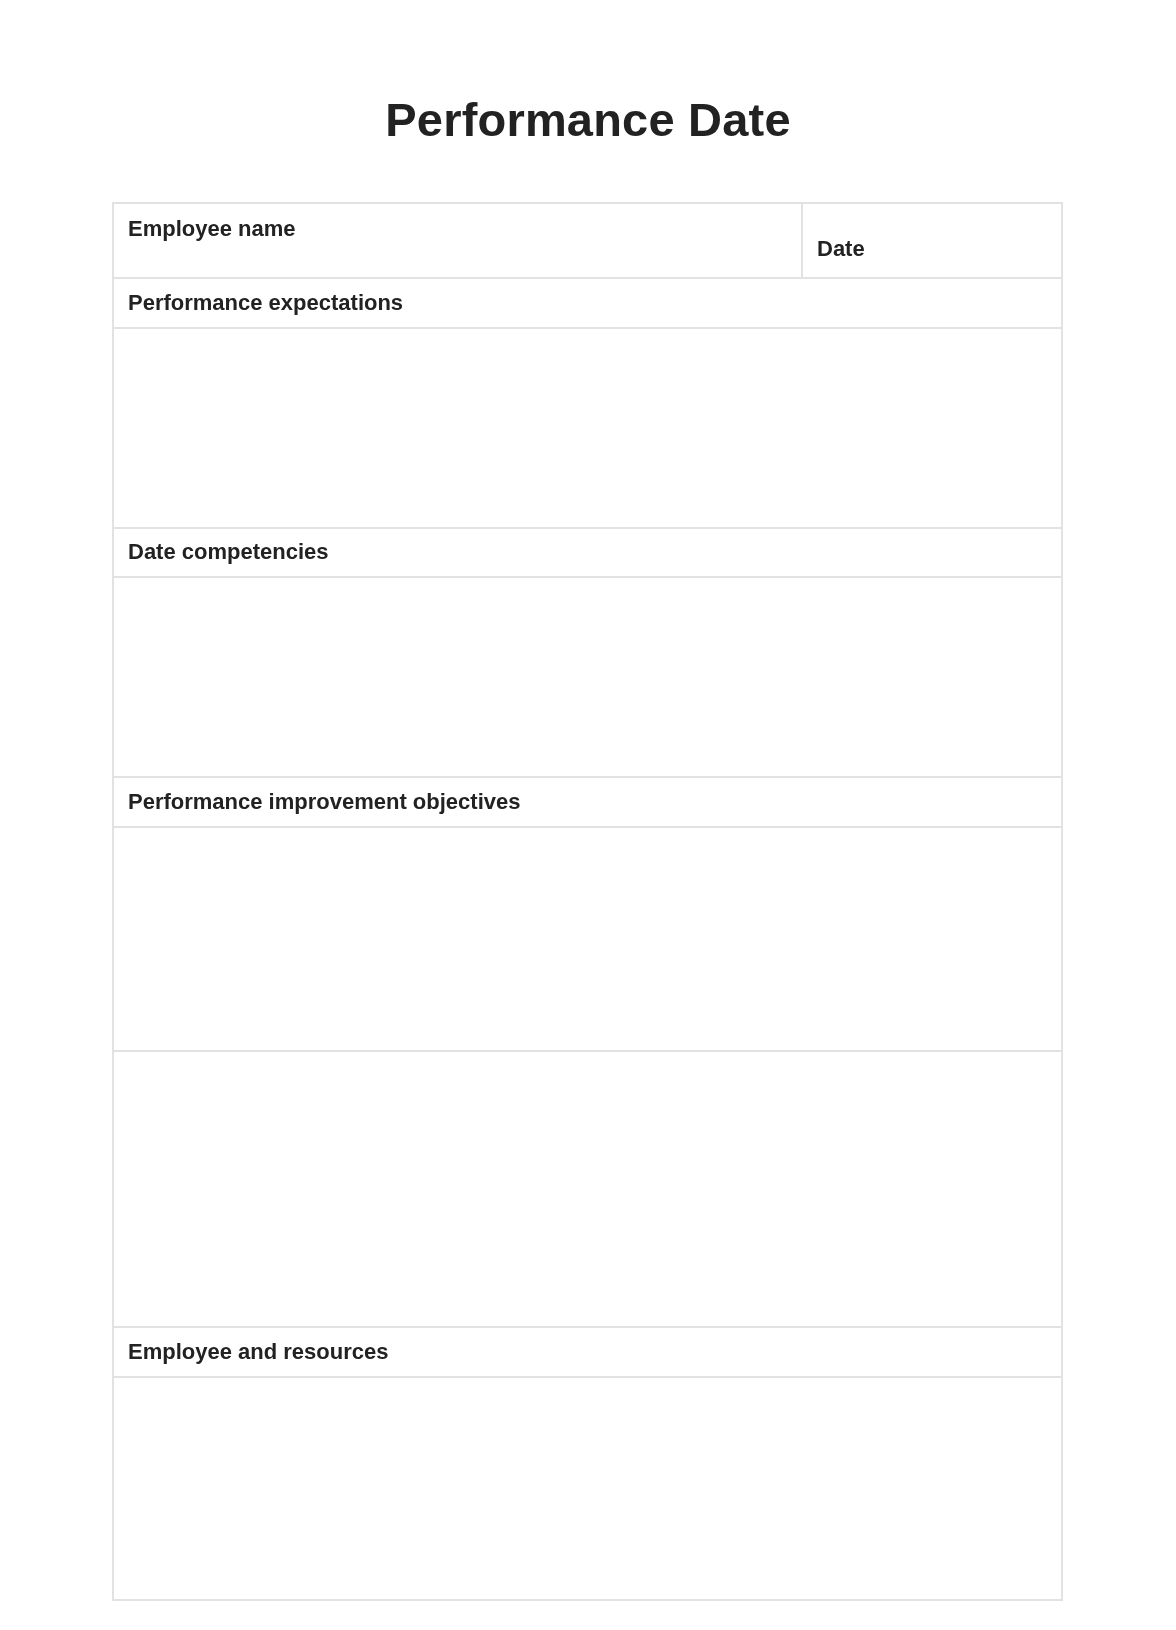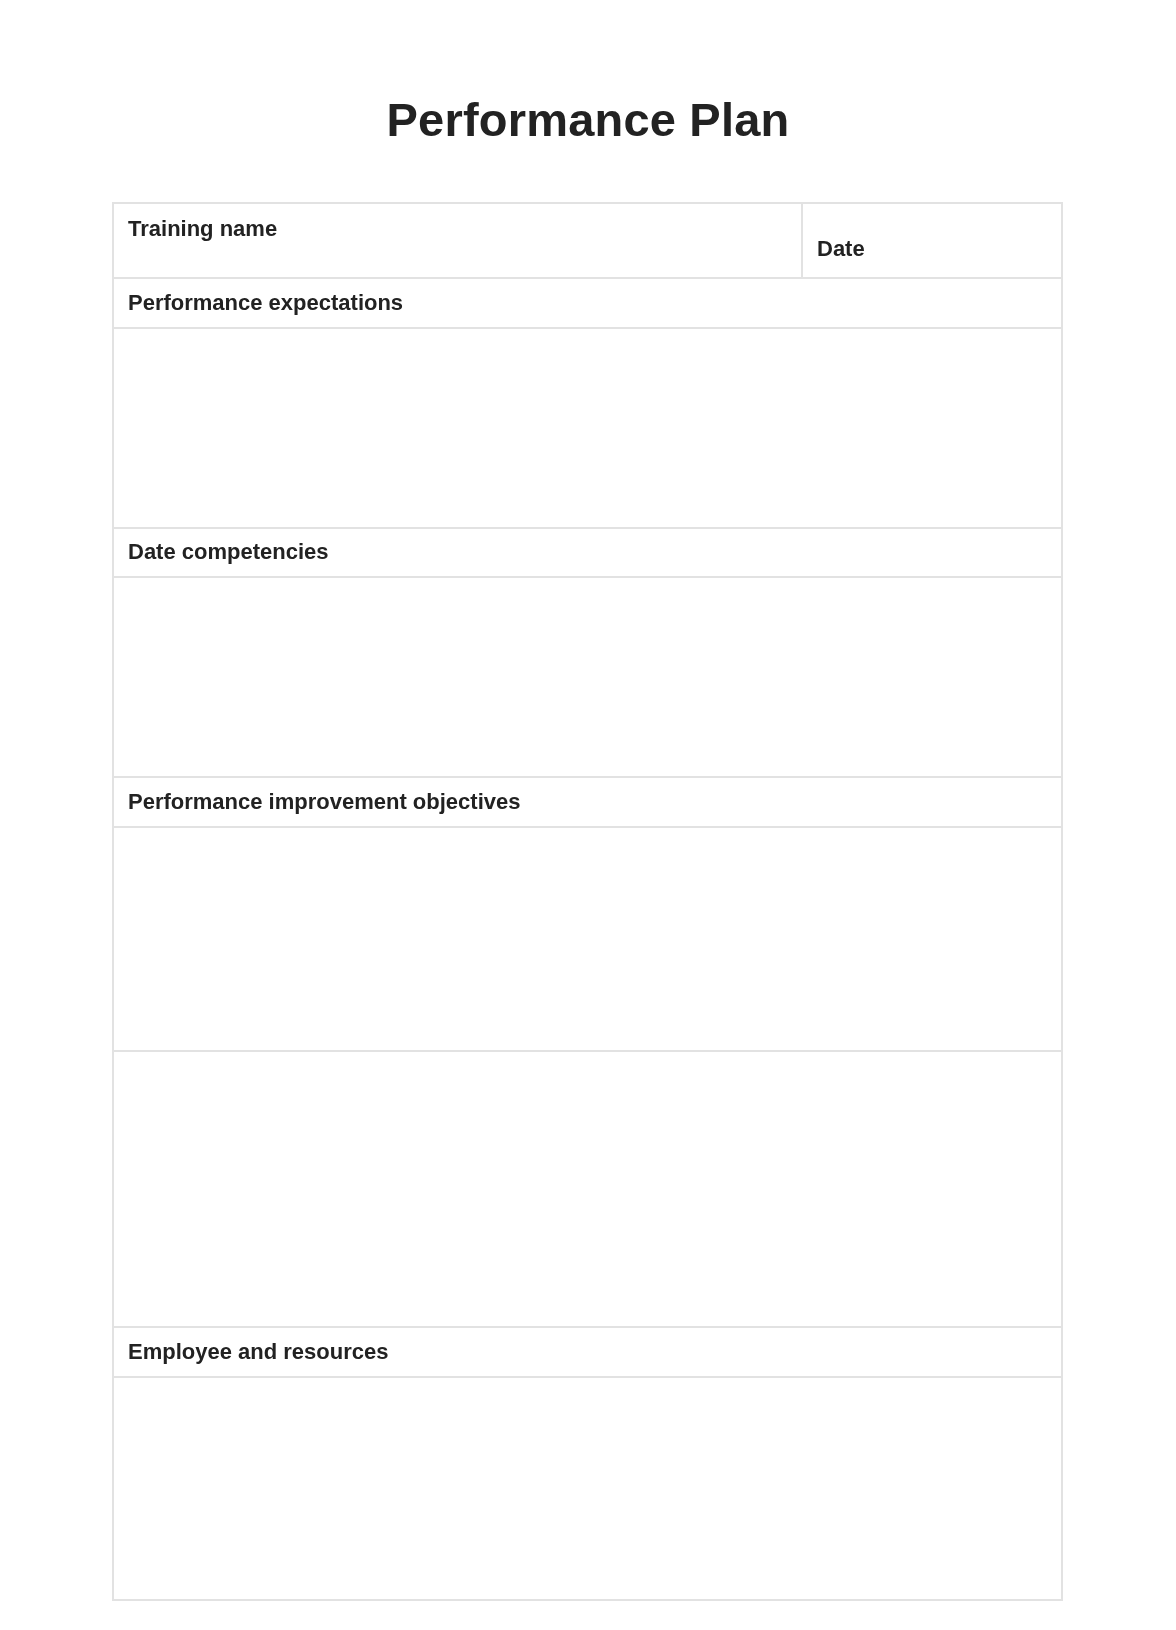--- a/index.html
+++ b/index.html
@@ -72,27 +72,27 @@
     }
     .section-header .label { top: 11px; }
     .section-body {
       border-bottom: 2px solid #e2e2e2;
     }
     .section-body.last { border-bottom: none; }
   </style>
 </head>
 <body>
 
-<h1 class="title">Performance Plan</h1>
+<h1 class="title">Performance Date</h1>
 
 <div class="form">
 
   <div class="row top-row">
     <div class="cell-name">
-      <span class="label">Training name</span>
+      <span class="label">Employee name</span>
     </div>
     <div class="cell-date">
       <span class="label">Date</span>
     </div>
   </div>
 
   <div class="row section-header" style="top:75px;">
     <span class="label">Performance expectations</span>
   </div>
   <div class="row section-body" style="top:125px; height:200px;"></div>

